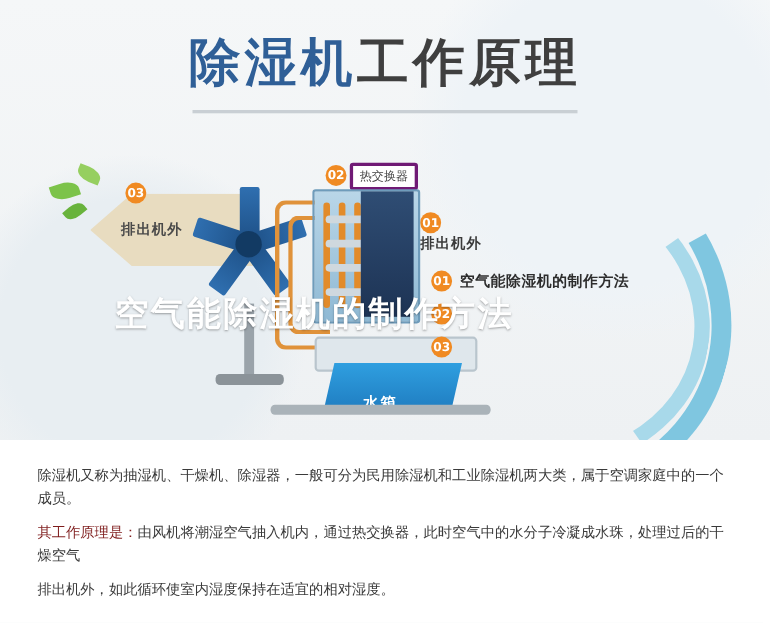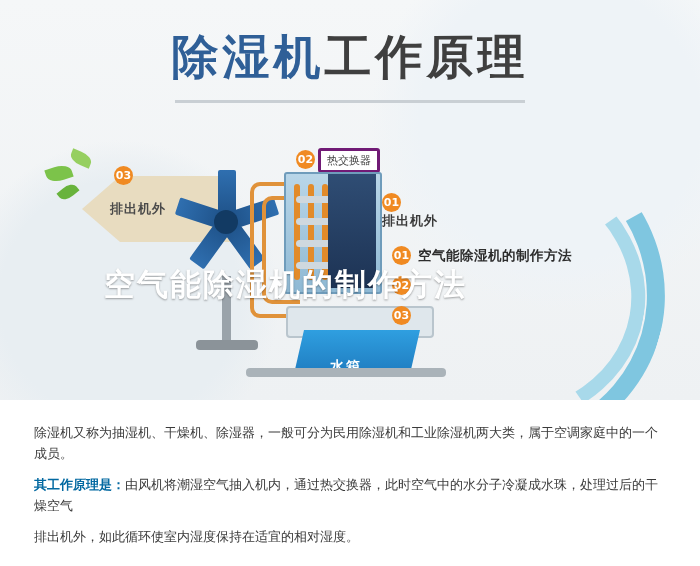--- a/index.html
+++ b/index.html
@@ -136,21 +136,21 @@
     font-size:31px;font-weight:bold;color:#ffffff;letter-spacing:2px;
     text-shadow:0 1px 2px rgba(0,0,0,0.35);
   }
 
   
   .text{
     position:absolute;left:0;top:400px;width:700px;height:166px;background:#fff;
     padding:22px 34px 0 34px;box-sizing:border-box;
   }
   .text p{margin:0 4px 10px 0;font-size:13px;line-height:21px;color:#3a3a3a;}
-  .text .strong{font-weight:bold;color:#0369a1;}
+  .text .strong{font-weight:normal;color:#7f1d1d;}
 </style>
 </head>
 <body>
 
 <div class="page">
 
   <div class="diagram">
 
     <div class="big-title">
       <span class="blue">除湿机</span><span>工作原理</span>

